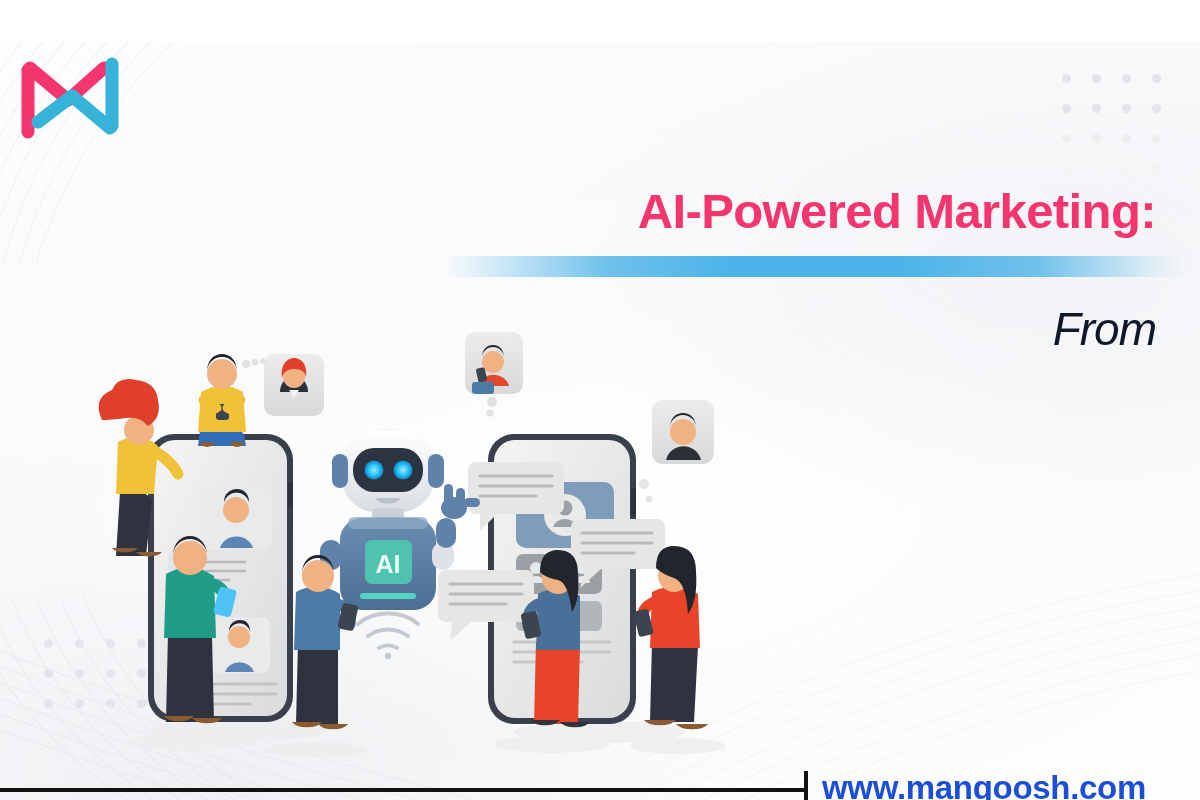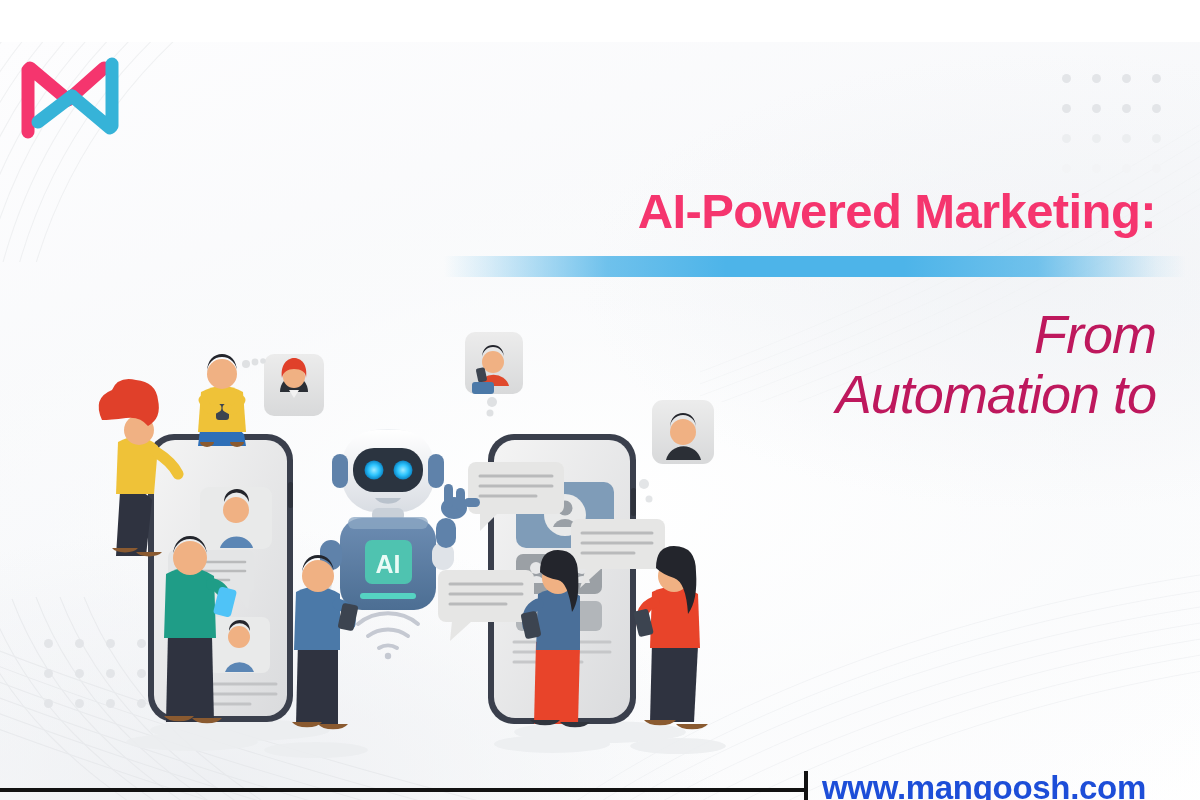--- a/index.html
+++ b/index.html
@@ -77,24 +77,24 @@
       rgba(76,179,232,0.10) 96%,
       rgba(76,179,232,0) 100%);
   }
 
   #subhead {
     position: absolute;
     top: 262px; left: 560px; width: 596px;
     text-align: right;
     font-style: italic;
     font-weight: 400;
-    font-size: 54px;
+    font-size: 46px;
     line-height: 1.12;
     letter-spacing: -1px;
-    color: #be185d;
+    color: #0f172a;
   }
   #subhead .sub-line { display: block; white-space: nowrap; }
 
   
   #footer-rule {
     position: absolute;
     top: 746px; left: 0px; width: 806px; height: 4px;
     background: #121212;
   }
   #footer-tick {
@@ -221,21 +221,20 @@
     <path d="M52 44 L88 12" stroke="#f5356e" stroke-width="13" stroke-linecap="round" stroke-linejoin="round"></path>
     <path d="M96 8 L96 70 L94 72 L56 40" stroke="#36b3d8" stroke-width="13" stroke-linecap="round" stroke-linejoin="round"></path>
     <path d="M56 40 L22 66" stroke="#36b3d8" stroke-width="13" stroke-linecap="round" stroke-linejoin="round"></path>
   </svg>
 
   <div id="headline">AI-Powered Marketing:</div>
   <div id="accent-bar"></div>
 
   <div id="subhead">
     <span class="sub-line">From</span>
-    <span class="sub-line">Automation to</span>
   </div>
 
   <svg id="illustration" viewBox="0 0 730 460" fill="none">
     <defs>
       <linearGradient id="phoneScreen" x1="0" y1="0" x2="1" y2="1">
         <stop offset="0" stop-color="#f4f4f4"></stop>
           <stop offset="1" stop-color="#dadbdd"></stop>
       </linearGradient>
       <linearGradient id="robotBody" x1="0" y1="0" x2="0" y2="1">
         <stop offset="0" stop-color="#6d8db3"></stop>

